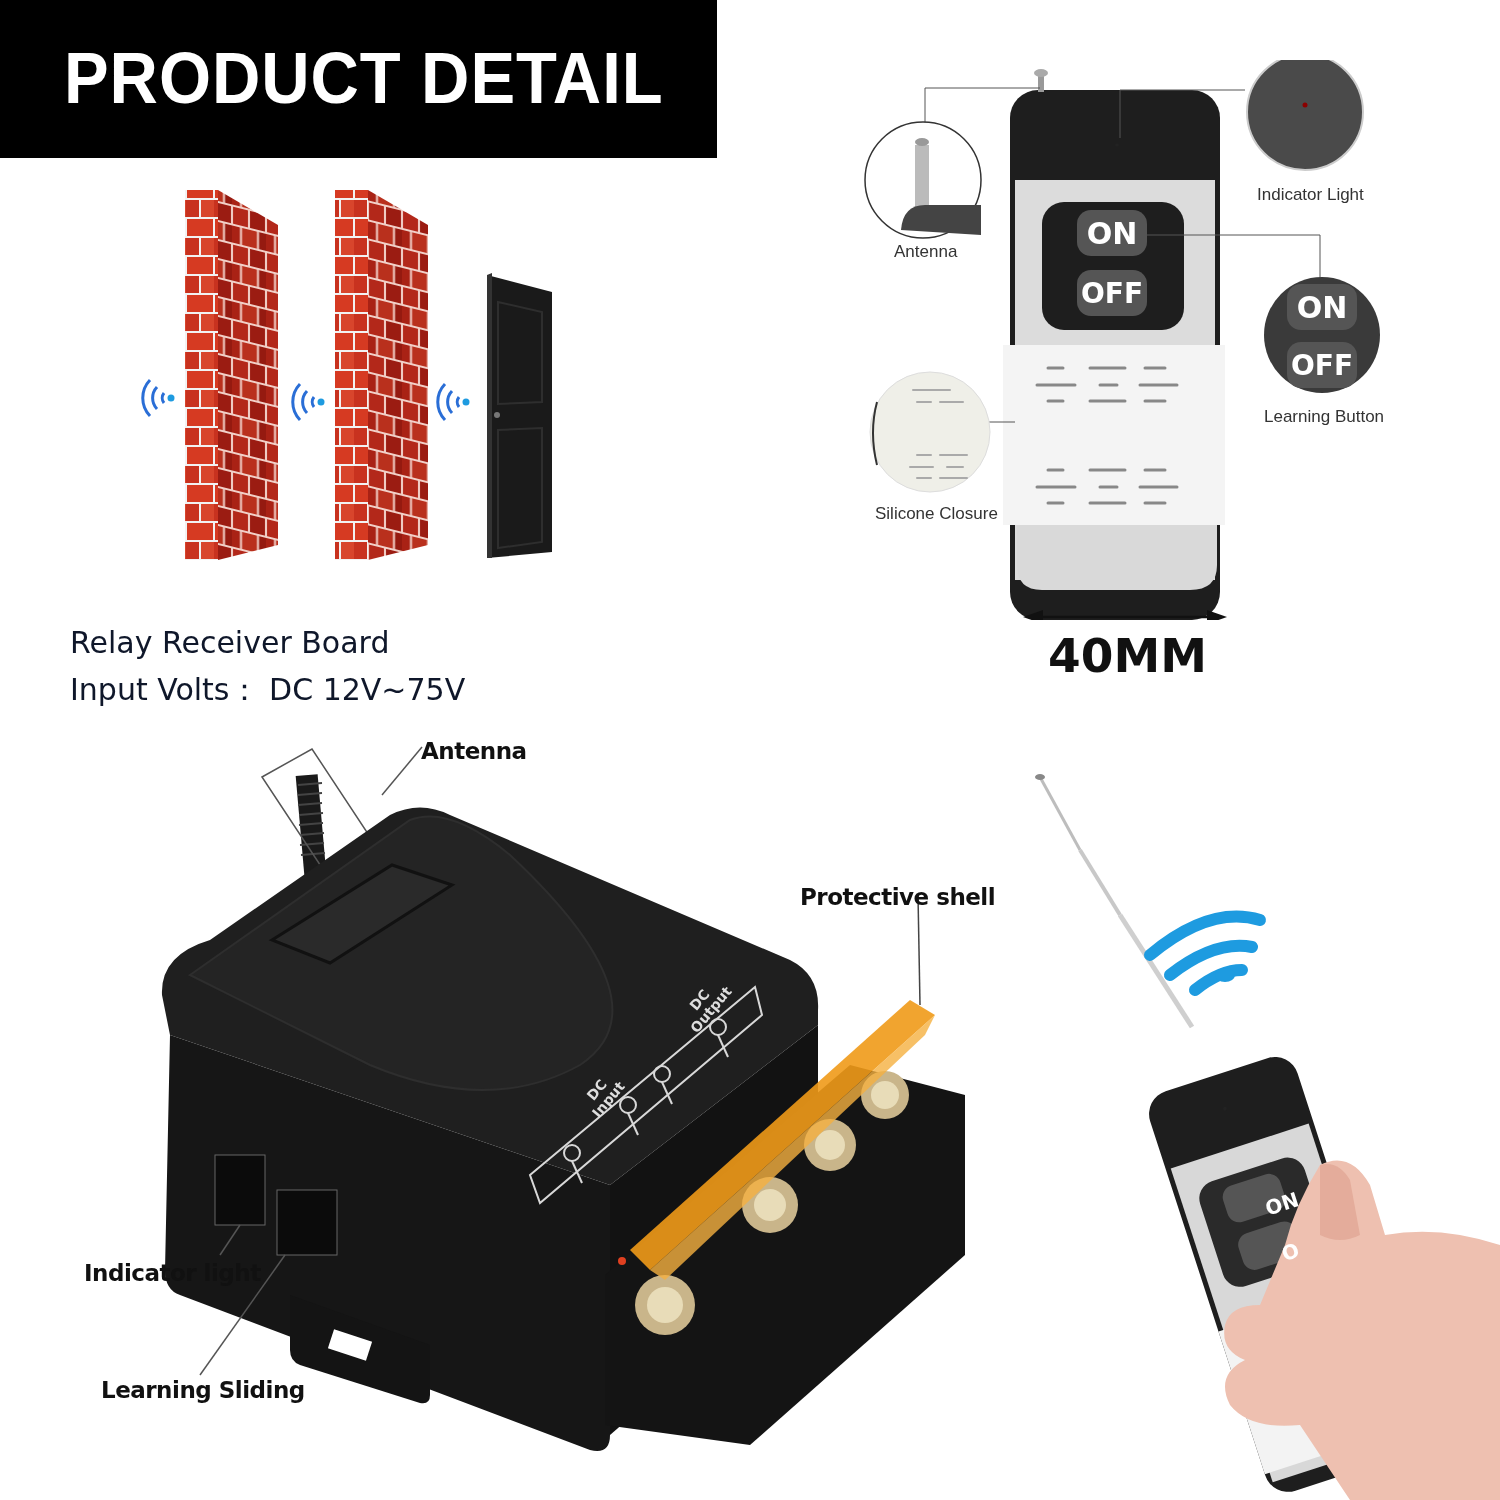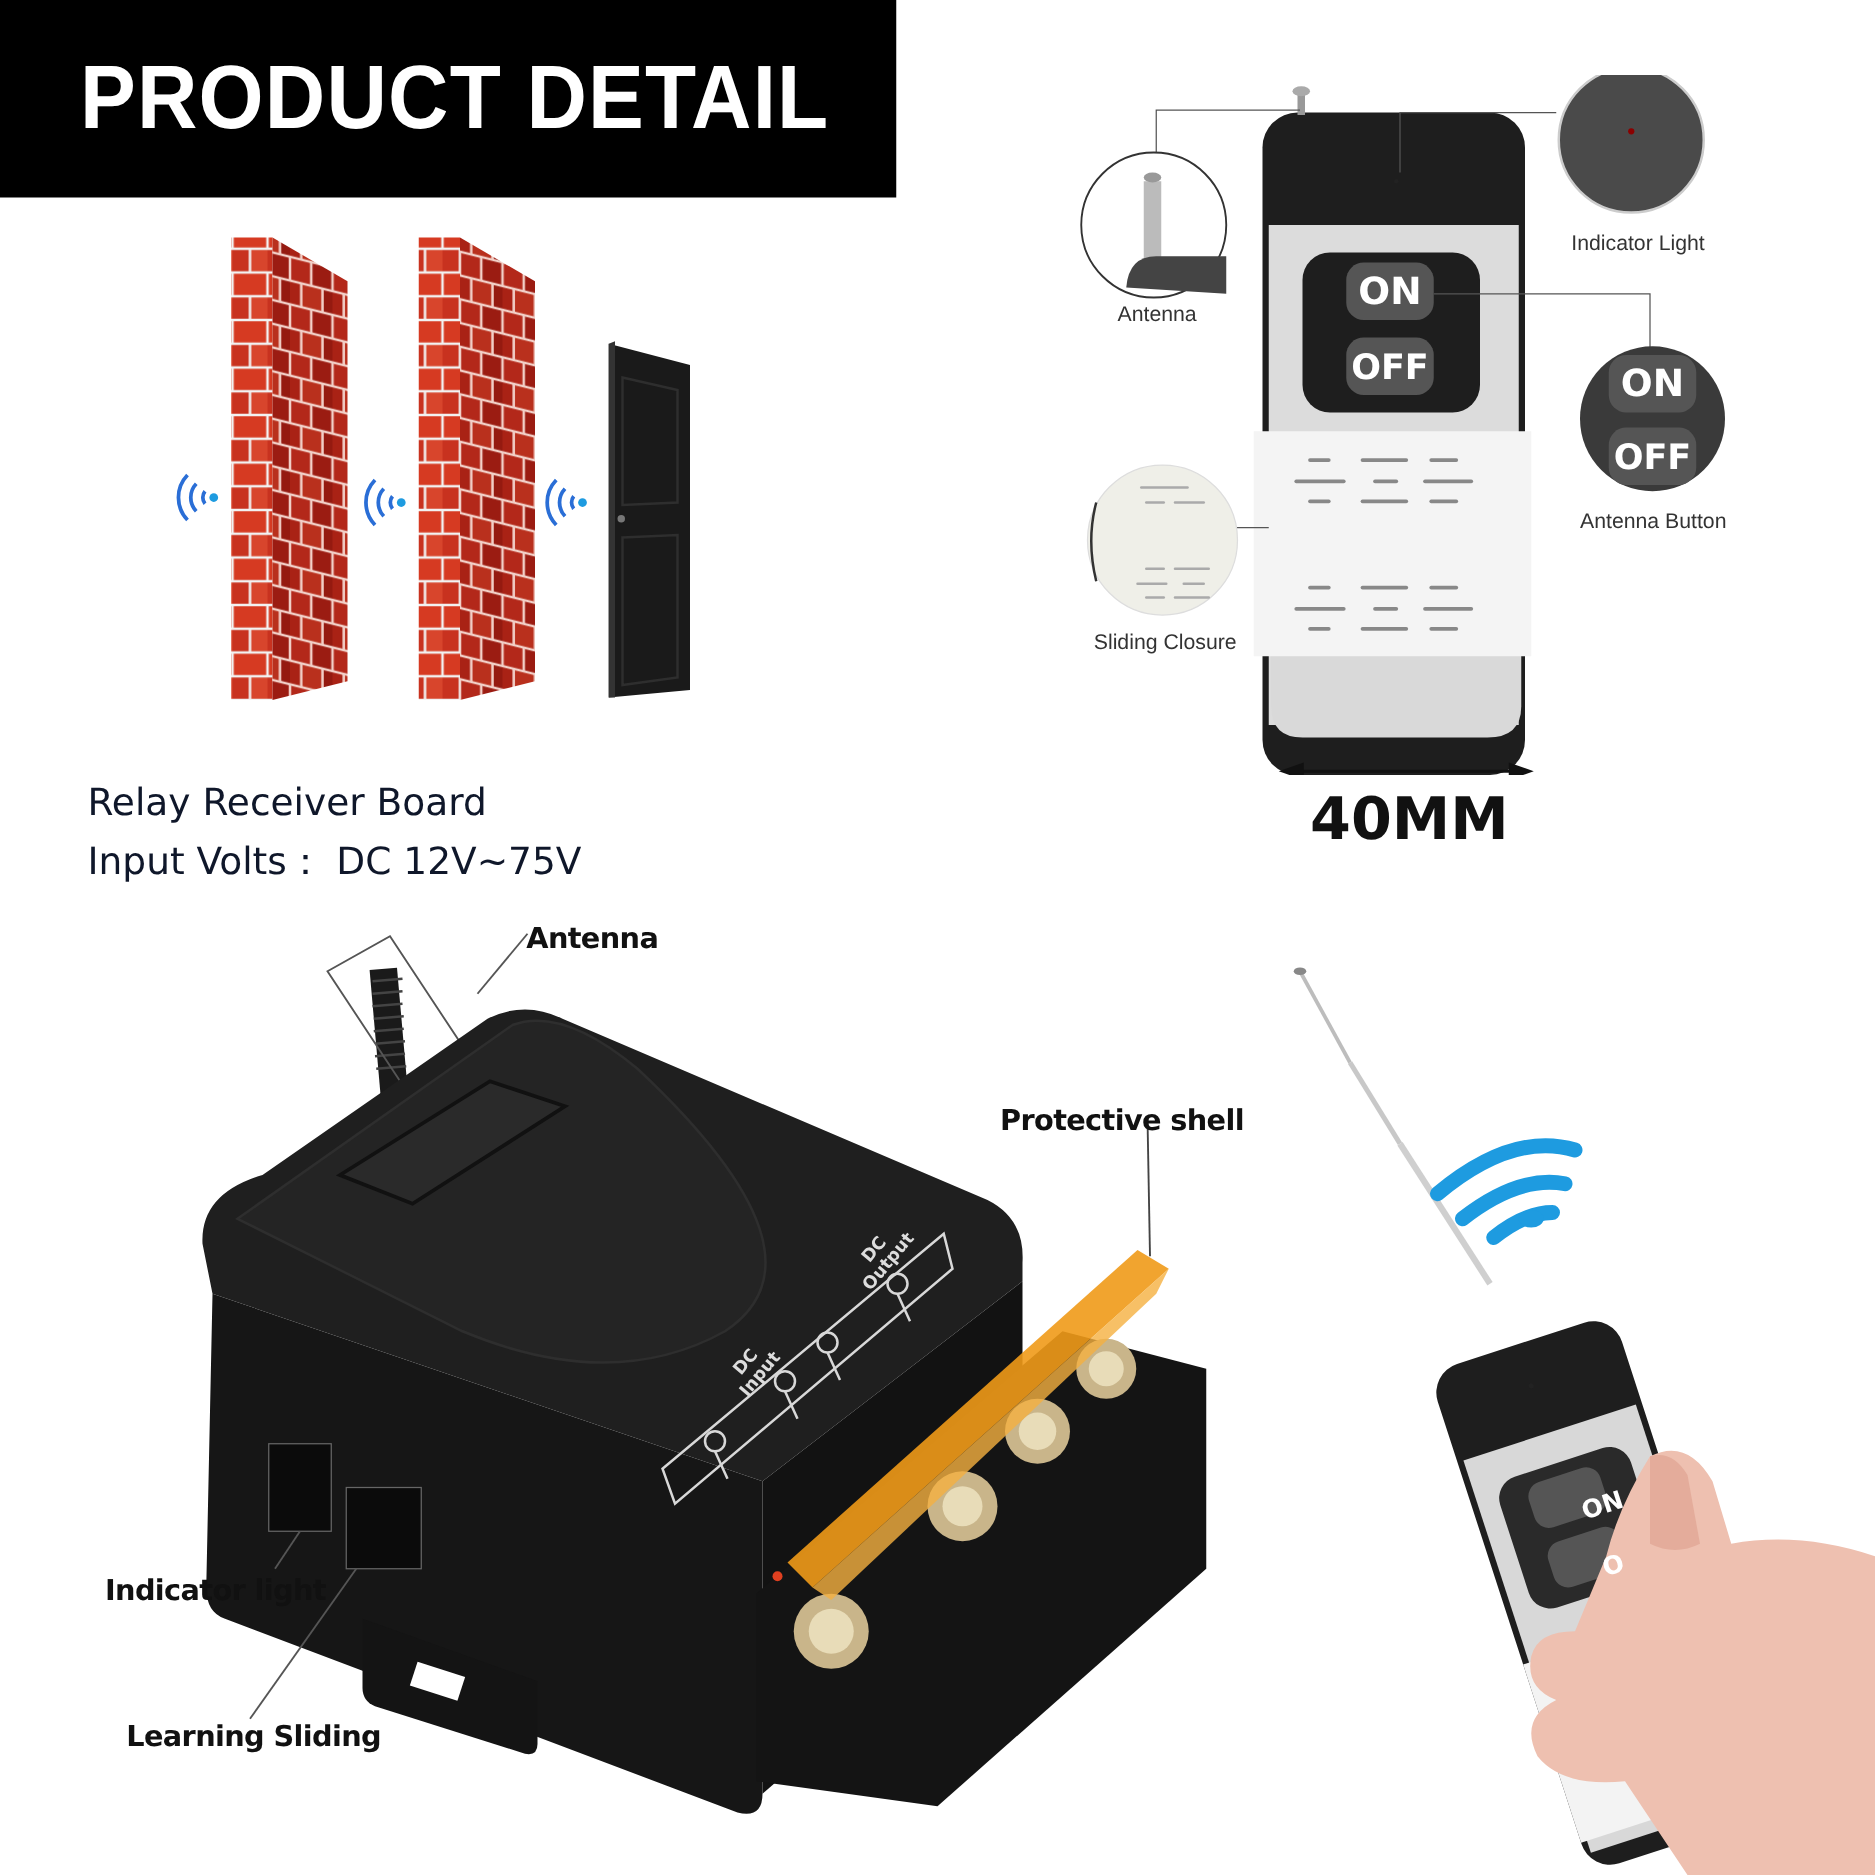--- a/index.html
+++ b/index.html
@@ -178,22 +178,22 @@
 
   <g>
     <line x1="180" y1="557" x2="360" y2="557" stroke="#111" stroke-width="2.5"></line>
     <polygon points="168,557 188,550 188,564" fill="#111"></polygon>
     <polygon points="372,557 352,550 352,564" fill="#111"></polygon>
   </g>
 </svg>
 
 <div class="abs callout" style="left:894px;top:242px;">Antenna</div>
 <div class="abs callout" style="left:1257px;top:185px;">Indicator Light</div>
-<div class="abs callout" style="left:1264px;top:407px;">Antenna Button</div>
-<div class="abs callout" style="left:875px;top:504px;">Sliding Closure</div>
+<div class="abs callout" style="left:1264px;top:407px;">Learning Button</div>
+<div class="abs callout" style="left:875px;top:504px;">Silicone Closure</div>
 
 <div class="abs" style="left:1077px;top:210px;width:70px;height:46px;display:flex;align-items:center;justify-content:center;font:700 30px 'DejaVu Sans',sans-serif;color:#fff;">ON</div>
 <div class="abs" style="left:1077px;top:270px;width:70px;height:46px;display:flex;align-items:center;justify-content:center;font:700 28px 'DejaVu Sans',sans-serif;color:#fff;">OFF</div>
 <div class="abs" style="left:1287px;top:284px;width:70px;height:46px;display:flex;align-items:center;justify-content:center;font:700 30px 'DejaVu Sans',sans-serif;color:#fff;">ON</div>
 <div class="abs" style="left:1287px;top:342px;width:70px;height:46px;display:flex;align-items:center;justify-content:center;font:700 28px 'DejaVu Sans',sans-serif;color:#fff;">OFF</div>
 
 <div class="abs dim-label" style="left:1048px;top:628px;">40MM</div>
 
 <div class="abs spec-line" style="top:620px;">Relay Receiver Board</div>
 <div class="abs spec-line" style="top:667px;">

